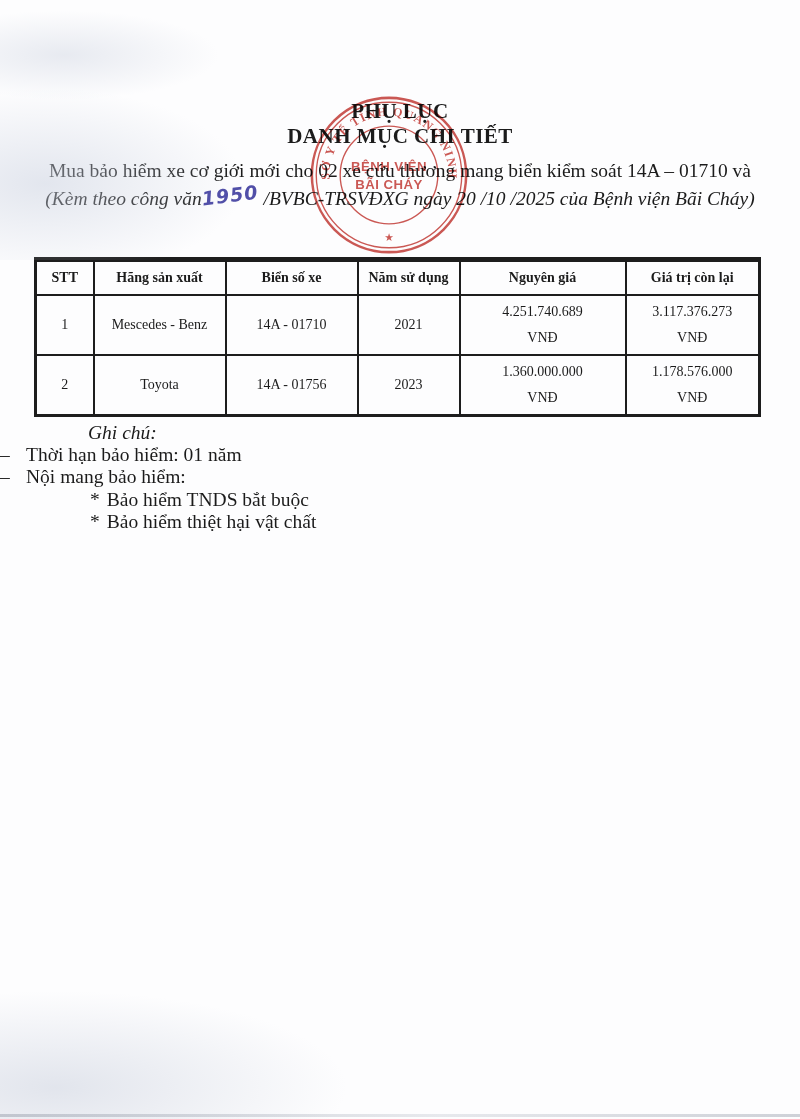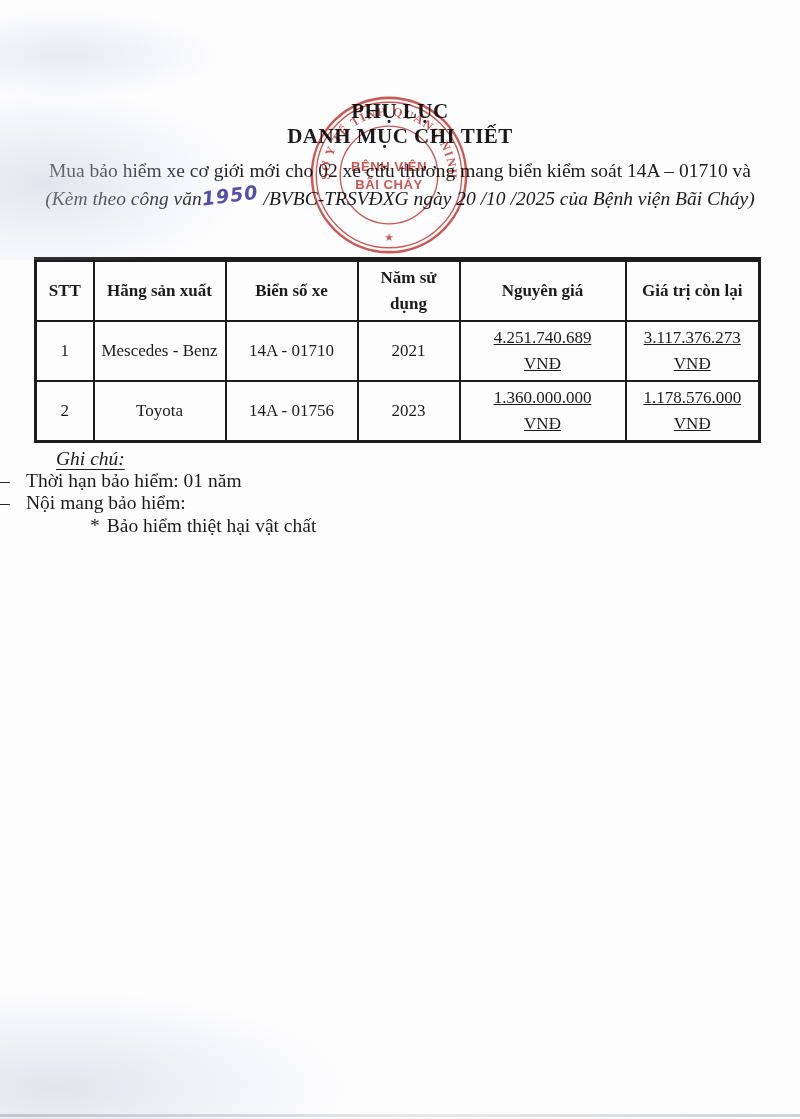--- a/index.html
+++ b/index.html
@@ -64,47 +64,46 @@
     mix-blend-mode: multiply;
     pointer-events: none;
   }
 
   
   .vehicle-table {
     border-collapse: collapse;
     margin: 45px 16px 0 34px;
     width: 724px;
     table-layout: fixed;
-    font-size: 17px;
+    font-size: 14px;
   }
   .vehicle-table th, .vehicle-table td {
     border: 2px solid #1d1d1d;
     text-align: center;
     vertical-align: middle;
     padding: 3px 4px;
     line-height: 26px;
   }
   .vehicle-table thead th { border-top-width: 5px; font-weight: bold; }
   .vehicle-table th:first-child, .vehicle-table td:first-child { border-left-width: 3px; }
   .vehicle-table th:last-child, .vehicle-table td:last-child { border-right-width: 3px; text-align: center; }
   .vehicle-table tbody tr:last-child td { border-bottom-width: 3px; }
   .col-stt { width: 58px; }
   .col-brand { width: 132px; }
   .col-plate { width: 132px; }
   .col-year { width: 102px; }
   .col-price { width: 166px; }
   .col-residual { width: 134px; }
-  .money-value, .money-unit { display: block; line-height: 26px; text-decoration: underline; }
+  .money-value, .money-unit { display: block; line-height: 26px; }
 
   
   .notes { margin-top: 5px; font-size: 19.5px; line-height: 22.2px; }
   .notes-heading {
-    margin-left: 56px;
+    margin-left: 88px;
     font-style: italic;
-    text-decoration: underline;
     text-underline-offset: 4px;
   }
   .dash-item { }
   .dash-item .marker { display: inline-block; width: 26px; }
   .star-item { margin-left: 90px; max-width: 622px; }
   .star-item .marker { margin-right: 7px; }
 </style>
 </head>
 <body>
 
@@ -185,16 +184,17 @@
           <span class="money-unit">VNĐ</span>
         </td>
       </tr>
     </tbody>
   </table>
 
   <div class="notes">
     <div class="notes-heading">Ghi chú:</div>
     <div class="dash-item"><span class="marker">–</span><span>Thời hạn bảo hiểm: 01 năm</span></div>
     <div class="dash-item"><span class="marker">–</span><span>Nội mang bảo hiểm:</span></div>
+    <div class="star-item"><span class="marker">*</span><span>Bảo hiểm TNDS bắt buộc</span></div>
     <div class="star-item"><span class="marker">*</span><span>Bảo hiểm thiệt hại vật chất</span></div>
   </div>
 
 </div>
 
 </body></html>

